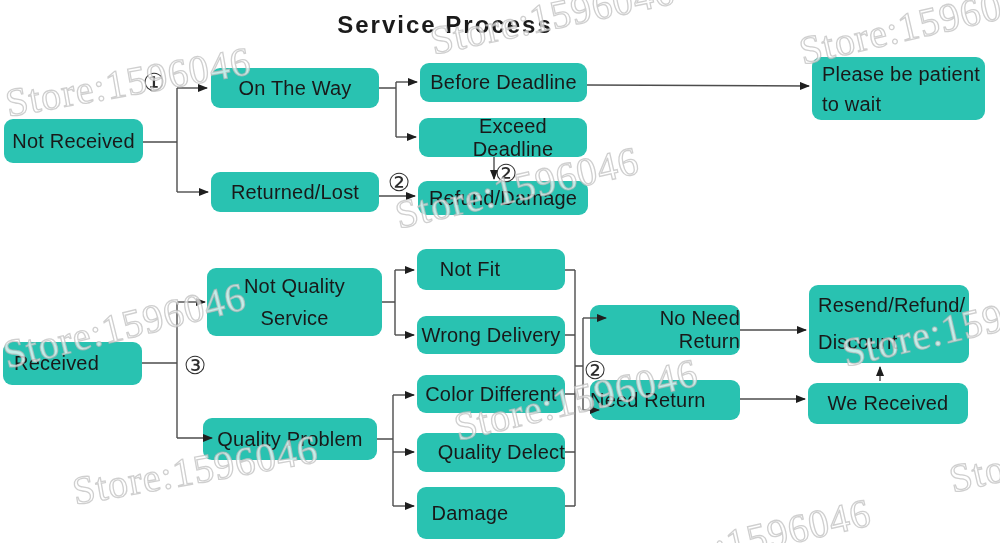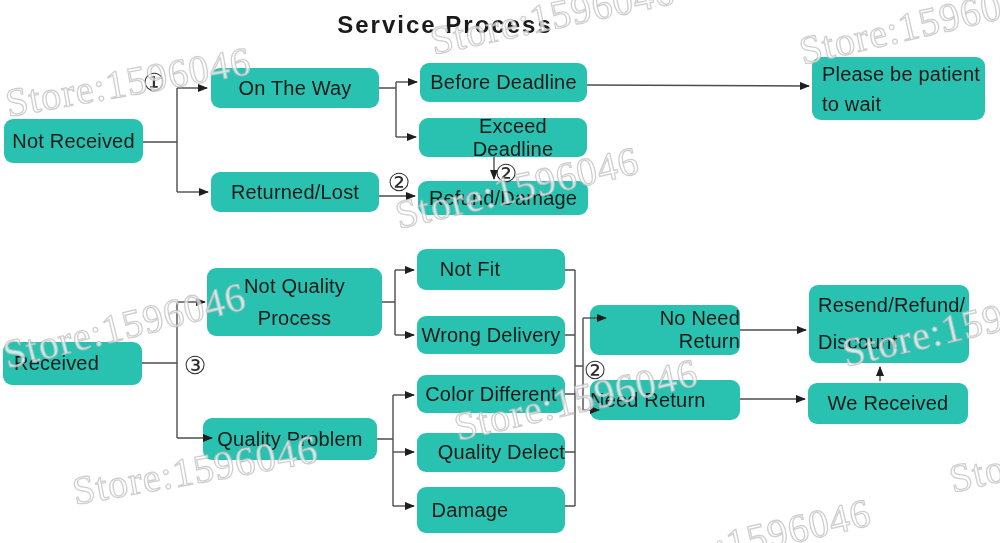--- a/index.html
+++ b/index.html
@@ -29,21 +29,21 @@
   .n-exceed-deadline{left:419px;top:118px;width:168px;height:39px;padding-left:20px;}
   .n-refund-resend{left:418px;top:181px;width:170px;height:34px;}
   .n-please-wait{left:812px;top:57px;width:173px;height:63px;padding-left:10px;line-height:30px;}
   .n-received{left:3px;top:342px;width:139px;height:43px;padding-left:11px;}
   .n-not-quality-problem{left:207px;top:268px;width:175px;height:68px;line-height:32px;}
   .n-quality-problem{left:203px;top:418px;width:174px;height:42px;}
   .n-not-fit{left:417px;top:249px;width:148px;height:41px;}
   .n-wrong-delivery{left:417px;top:316px;width:148px;height:38px;}
   .n-color-different{left:417px;top:375px;width:148px;height:38px;}
   .n-quality-delect{left:417px;top:433px;width:148px;height:39px;justify-content:flex-end;}
-  .n-damage{left:417px;top:487px;width:148px;height:46px;}
+  .n-damage{left:417px;top:487px;width:148px;height:52px;}
   .n-no-need-return{left:590px;top:305px;width:150px;height:50px;padding-left:8px;}
   .n-need-return{left:590px;top:380px;width:150px;height:40px;}
   .n-resend-refund{left:809px;top:285px;width:160px;height:78px;padding-left:9px;line-height:37px;}
   .n-we-received{left:808px;top:383px;width:160px;height:41px;}
   .connector-layer{
     position:absolute;left:0;top:0;z-index:2;pointer-events:none;
   }
   .branch-label{
     position:absolute;transform:translate(-50%,-50%);z-index:3;
     font-family:"DejaVu Sans",sans-serif;font-size:25px;color:#2e2e2e;line-height:1;
@@ -98,21 +98,21 @@
   </div>
   <div class="node two-line align-left n-please-wait">
     <span>Please be patient</span>
     <span>to wait</span>
   </div>
   <div class="node align-left n-received">
     <span>Received</span>
   </div>
   <div class="node two-line n-not-quality-problem">
     <span>Not Quality</span>
-    <span>Process</span>
+    <span>Service</span>
   </div>
   <div class="node n-quality-problem">
     <span>Quality Problem</span>
   </div>
   <div class="node nudge-left n-not-fit">
     <span>Not Fit</span>
   </div>
   <div class="node n-wrong-delivery">
     <span>Wrong Delivery</span>
   </div>

